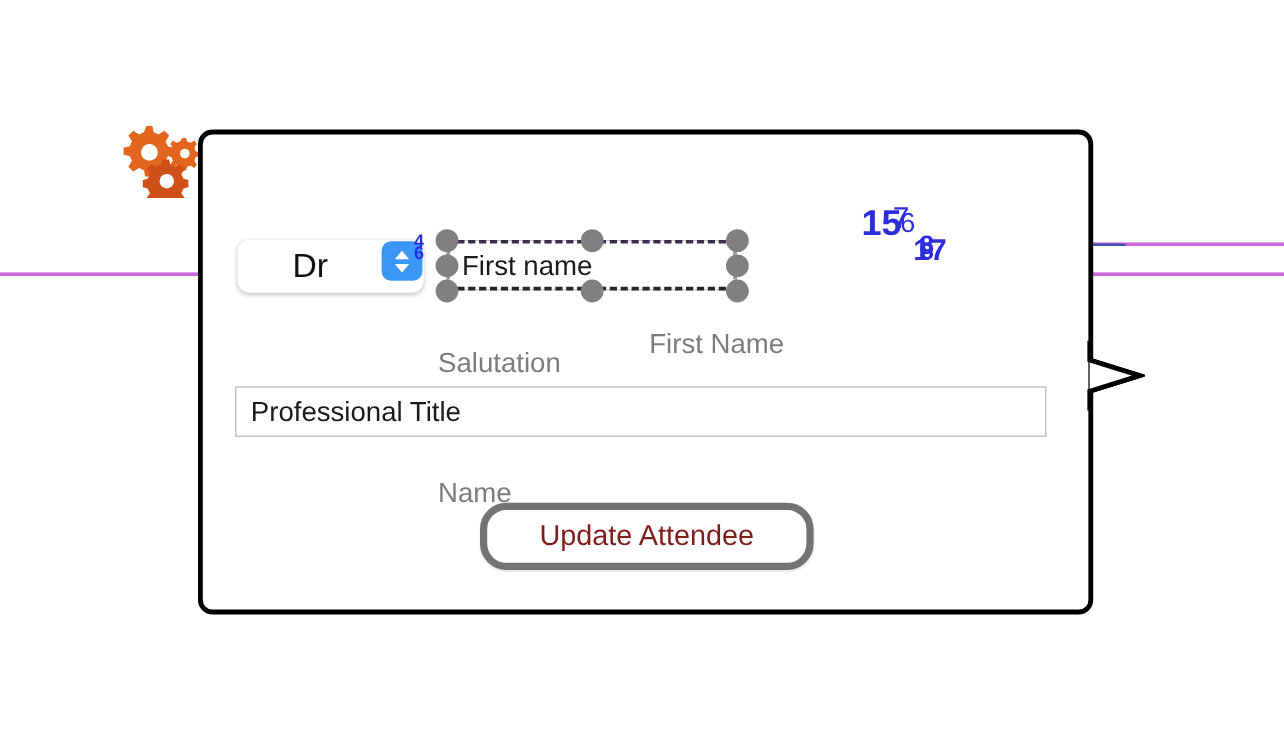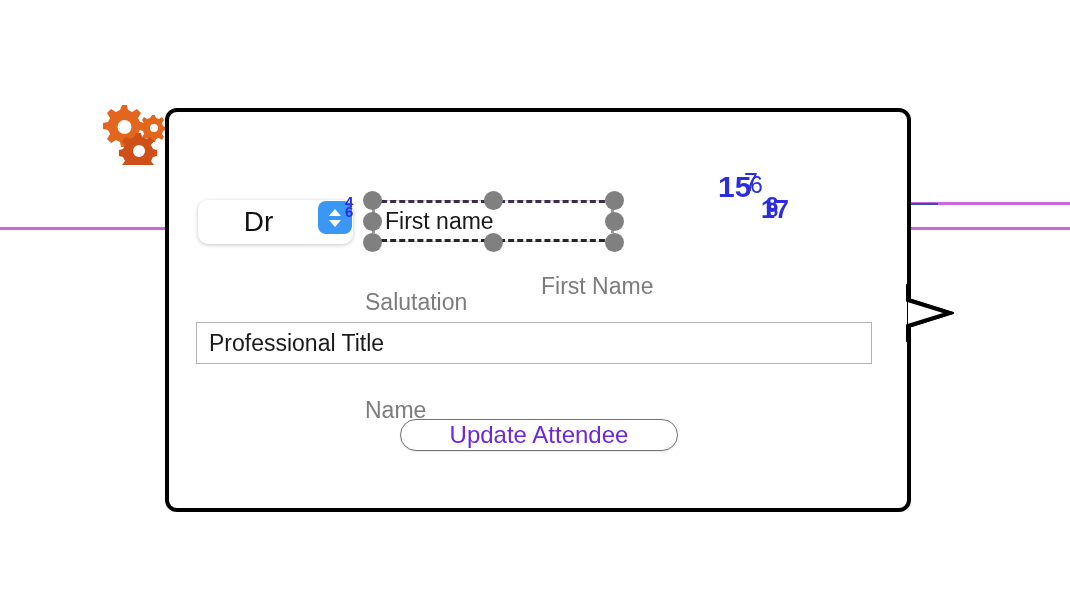--- a/index.html
+++ b/index.html
@@ -116,27 +116,27 @@
     align-items: center;
     justify-content: center;
   }
 
   
   #update-button {
     position: absolute;
     left: 400px;
     top: 419px;
     width: 278px;
-    height: 32px;
-    background: #ffffff;
-    border: 1px solid #737373;
+    height: 56px;
+    background: #ffffff;
+    border: 6px solid #737373;
     border-radius: 22px;
     box-sizing: border-box;
     font-size: 24px;
-    color: #6d28d9;
+    color: #7f1d1d;
     font-family: "Liberation Sans", sans-serif;
     display: flex;
     align-items: center;
     justify-content: center;
     box-shadow: 0 1px 2px rgba(0,0,0,0.10);
     cursor: pointer;
   }
 
   
   #selection-overlay {

